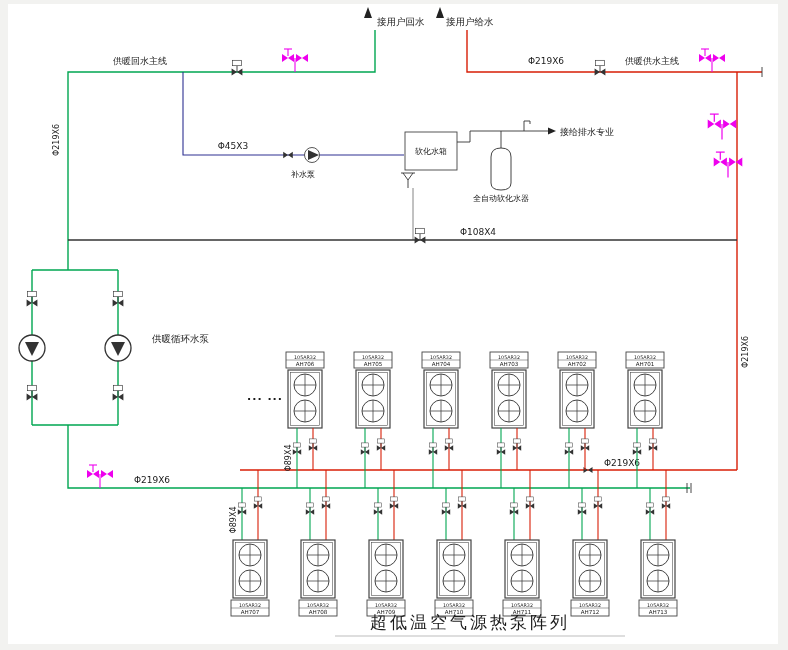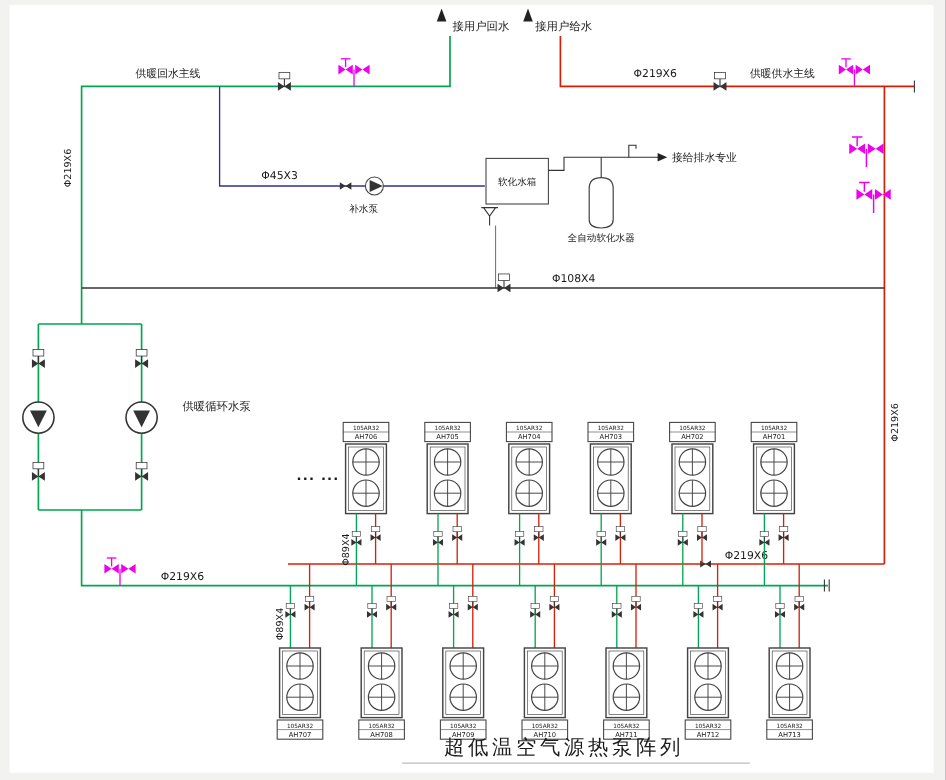--- a/index.html
+++ b/index.html
@@ -1,19 +1,19 @@
 <!DOCTYPE html>
 <html style="--green: #00a651; --red: #d81e06; --blue: #2e3192; --magenta: #ee00ee; --line: #333333;"><head>
 <meta charset="utf-8">
 <style>
   :root{
     --green:#00a651; --red:#d81e06; --blue:#2e3192; --magenta:#ee00ee; --line:#333333;
   }
   html,body{margin:0;padding:0;background:#e9e9e7;}
-  .page{width:788px;height:650px;position:relative;background:#a21caf;}
+  .page{width:788px;height:650px;position:relative;background:#fef9c3;}
   svg{display:block;}
   svg text{font-family:"DejaVu Sans","Liberation Sans",sans-serif;fill:#1a1a1a;}
   .pg{stroke:var(--green);} .pr{stroke:var(--red);} .pb{stroke:var(--blue);}
   .pk{stroke:var(--line);}
   .m{stroke-width:1.4;fill:none;}
   .b{stroke-width:1.1;fill:none;}
   .h{stroke-width:0.9;fill:none;}
   .box{fill:#ffffff;stroke:#444;stroke-width:0.9;}
   .mg{fill:var(--magenta);stroke:none;}
   .mgs{stroke:var(--magenta);stroke-width:1.1;fill:none;}

